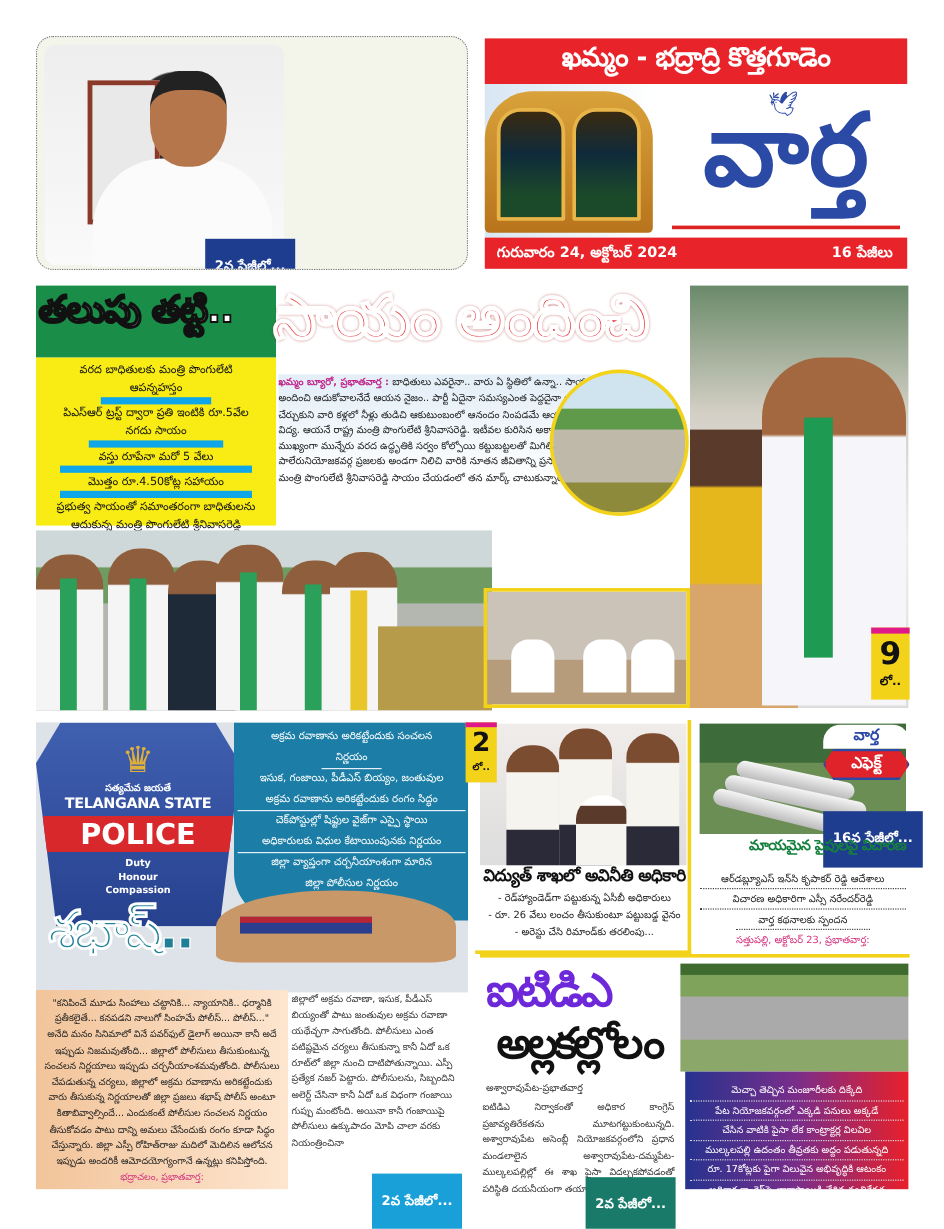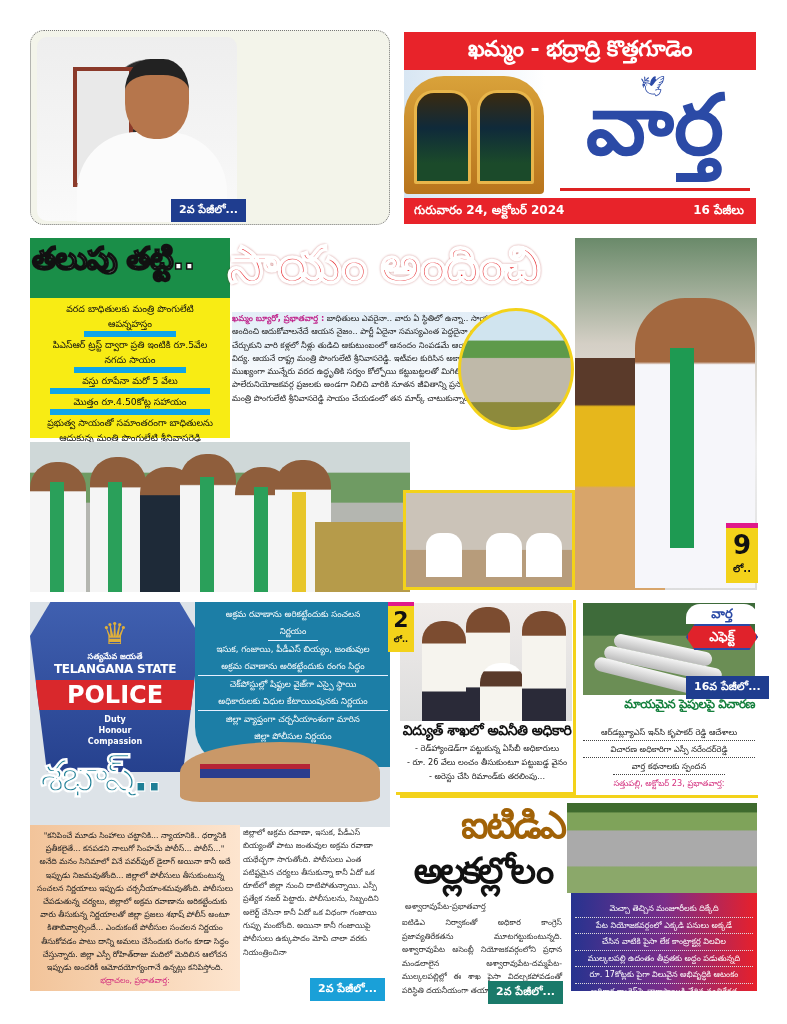--- a/index.html
+++ b/index.html
@@ -5,21 +5,21 @@
 *{box-sizing:border-box;margin:0;padding:0}
 body{width:787px;height:1024px;background:#fff;font-family:"DejaVu Sans",sans-serif;position:relative;overflow:hidden;color:#222}
 .abs{position:absolute}
 .c{text-align:center}
 
 #teaser{left:30px;top:30px;width:360px;height:195px;border:1px dotted #777;border-radius:14px;background:#f3f4ea;overflow:hidden}
 #teaser-photo{left:6px;top:6px;width:200px;height:184px;background:radial-gradient(ellipse at 55% 35%,#c98a5e 0 18%,#2b2b2b 19% 24%,transparent 25%),linear-gradient(180deg,#eee 0%,#f4f4f4 55%,#fafafa 100%);border-radius:10px}
 #teaser-photo .frame{position:absolute;left:36px;top:30px;width:60px;height:120px;border:4px solid #8b3a2a;background:#e9e9e9}
 #teaser-photo .shirt{position:absolute;left:40px;top:95px;width:150px;height:90px;background:#fbfbfb;border-radius:60px 60px 0 0}
 #teaser-photo .face{position:absolute;left:88px;top:22px;width:64px;height:80px;background:#b6764c;border-radius:40% 40% 45% 45%;border-top:16px solid #222}
-.pgtag{background:#1f3d8f;color:#fff;font-size:11px;font-weight:bold;padding:4px 8px}
+.pgtag{background:#1f3d8f;color:#fff;font-size:11px;font-weight:bold;padding:16px 8px}
 #teaser-pg{left:140px;top:168px}
 #teaser-head{left:208px;top:8px;width:150px;font-size:19px;font-weight:bold;line-height:26px;color:#111}
 #teaser-sub{left:208px;top:96px;width:150px;font-size:9.5px;line-height:18px;color:#222}
 #teaser-sub div{border-bottom:1px solid #333}
 #teaser-sub div.nb{border-bottom:none}
 
 #mast-red{left:404px;top:32px;width:352px;height:38px;background:#e8232a;color:#fff;font-size:22px;font-weight:bold;display:flex;align-items:center;justify-content:center;letter-spacing:-.5px}
 #mast-bg{left:404px;top:70px;width:352px;height:128px;background:linear-gradient(90deg,#d8e6f3,#fff 40%)}
 #idol{left:404px;top:76px;width:140px;height:118px;background:linear-gradient(180deg,#d9a23a,#b8741c);border-radius:40px 40px 4px 4px;display:flex;gap:6px;padding:14px 10px 10px}
 #idol div{flex:1;background:linear-gradient(180deg,#3a2a10,#0f2a3a 40%,#1b4a2a 80%);border-radius:20px 20px 2px 2px;border:3px solid #e8b54a}
@@ -81,21 +81,21 @@
 #effect-badge{left:686px;top:604px;width:72px;height:60px}
 #effect-badge .top{background:#fff;color:#2b4aa6;font-size:13px;font-weight:bold;text-align:center;border-radius:14px 14px 0 0;line-height:20px}
 #effect-badge .bot{background:#e0222b;color:#fff;font-size:13px;font-weight:bold;text-align:center;line-height:22px;clip-path:polygon(12% 0,88% 0,100% 50%,88% 100%,12% 100%,0 50%);border:2px solid #2b4aa6}
 #pipe-pg{left:686px;top:676px}
 #pipe-head{left:583px;top:697px;width:172px;font-size:12px;font-weight:bold;color:#15803d;text-align:right;letter-spacing:-.5px}
 #pipe-points{left:583px;top:724px;width:172px;font-size:8.2px;line-height:16px;color:#222;text-align:center}
 #pipe-points div{border-bottom:1px dotted #444}
 #pipe-points .dl{color:#d4307e;border-bottom:none}
 #yellow-rule{left:400px;top:795px;width:358px;height:3px;background:#f3d21a}
 
-#itda-head1{left:405px;top:803px;width:160px;font-size:38px;font-weight:bold;color:#a16207;text-align:right;letter-spacing:-2px}
+#itda-head1{left:405px;top:803px;width:160px;font-size:38px;font-weight:bold;color:#6d28d9;text-align:left;letter-spacing:-2px}
 #itda-head2{left:395px;top:850px;width:175px;font-size:36px;font-weight:bold;color:#111;text-align:center;letter-spacing:-3px}
 #itda-src{left:405px;top:902px;width:160px;font-size:8px;color:#333;text-align:left}
 #itda-body{left:402px;top:916px;width:160px;font-size:7.8px;line-height:13.5px;color:#333;text-align:justify}
 #itda-pg{left:488px;top:981px;background:#1a7a6a}
 #road-photo{left:567px;top:803px;width:190px;height:90px;background:linear-gradient(180deg,#3f6b2e 0 10%,#7fa35a 11% 30%,#aaa 31% 70%,#8ba86a 71%)}
 #road-box{left:571px;top:893px;width:186px;height:98px;background:linear-gradient(90deg,#26338f,#7a2d8a 50%,#e8202a);padding:8px 4px;font-size:8px;line-height:15.5px;color:#fff;text-align:center}
 #road-box div{border-bottom:1px dotted #ddd}
 #road-box div.nb{border-bottom:none}
 </style>
 </head>

